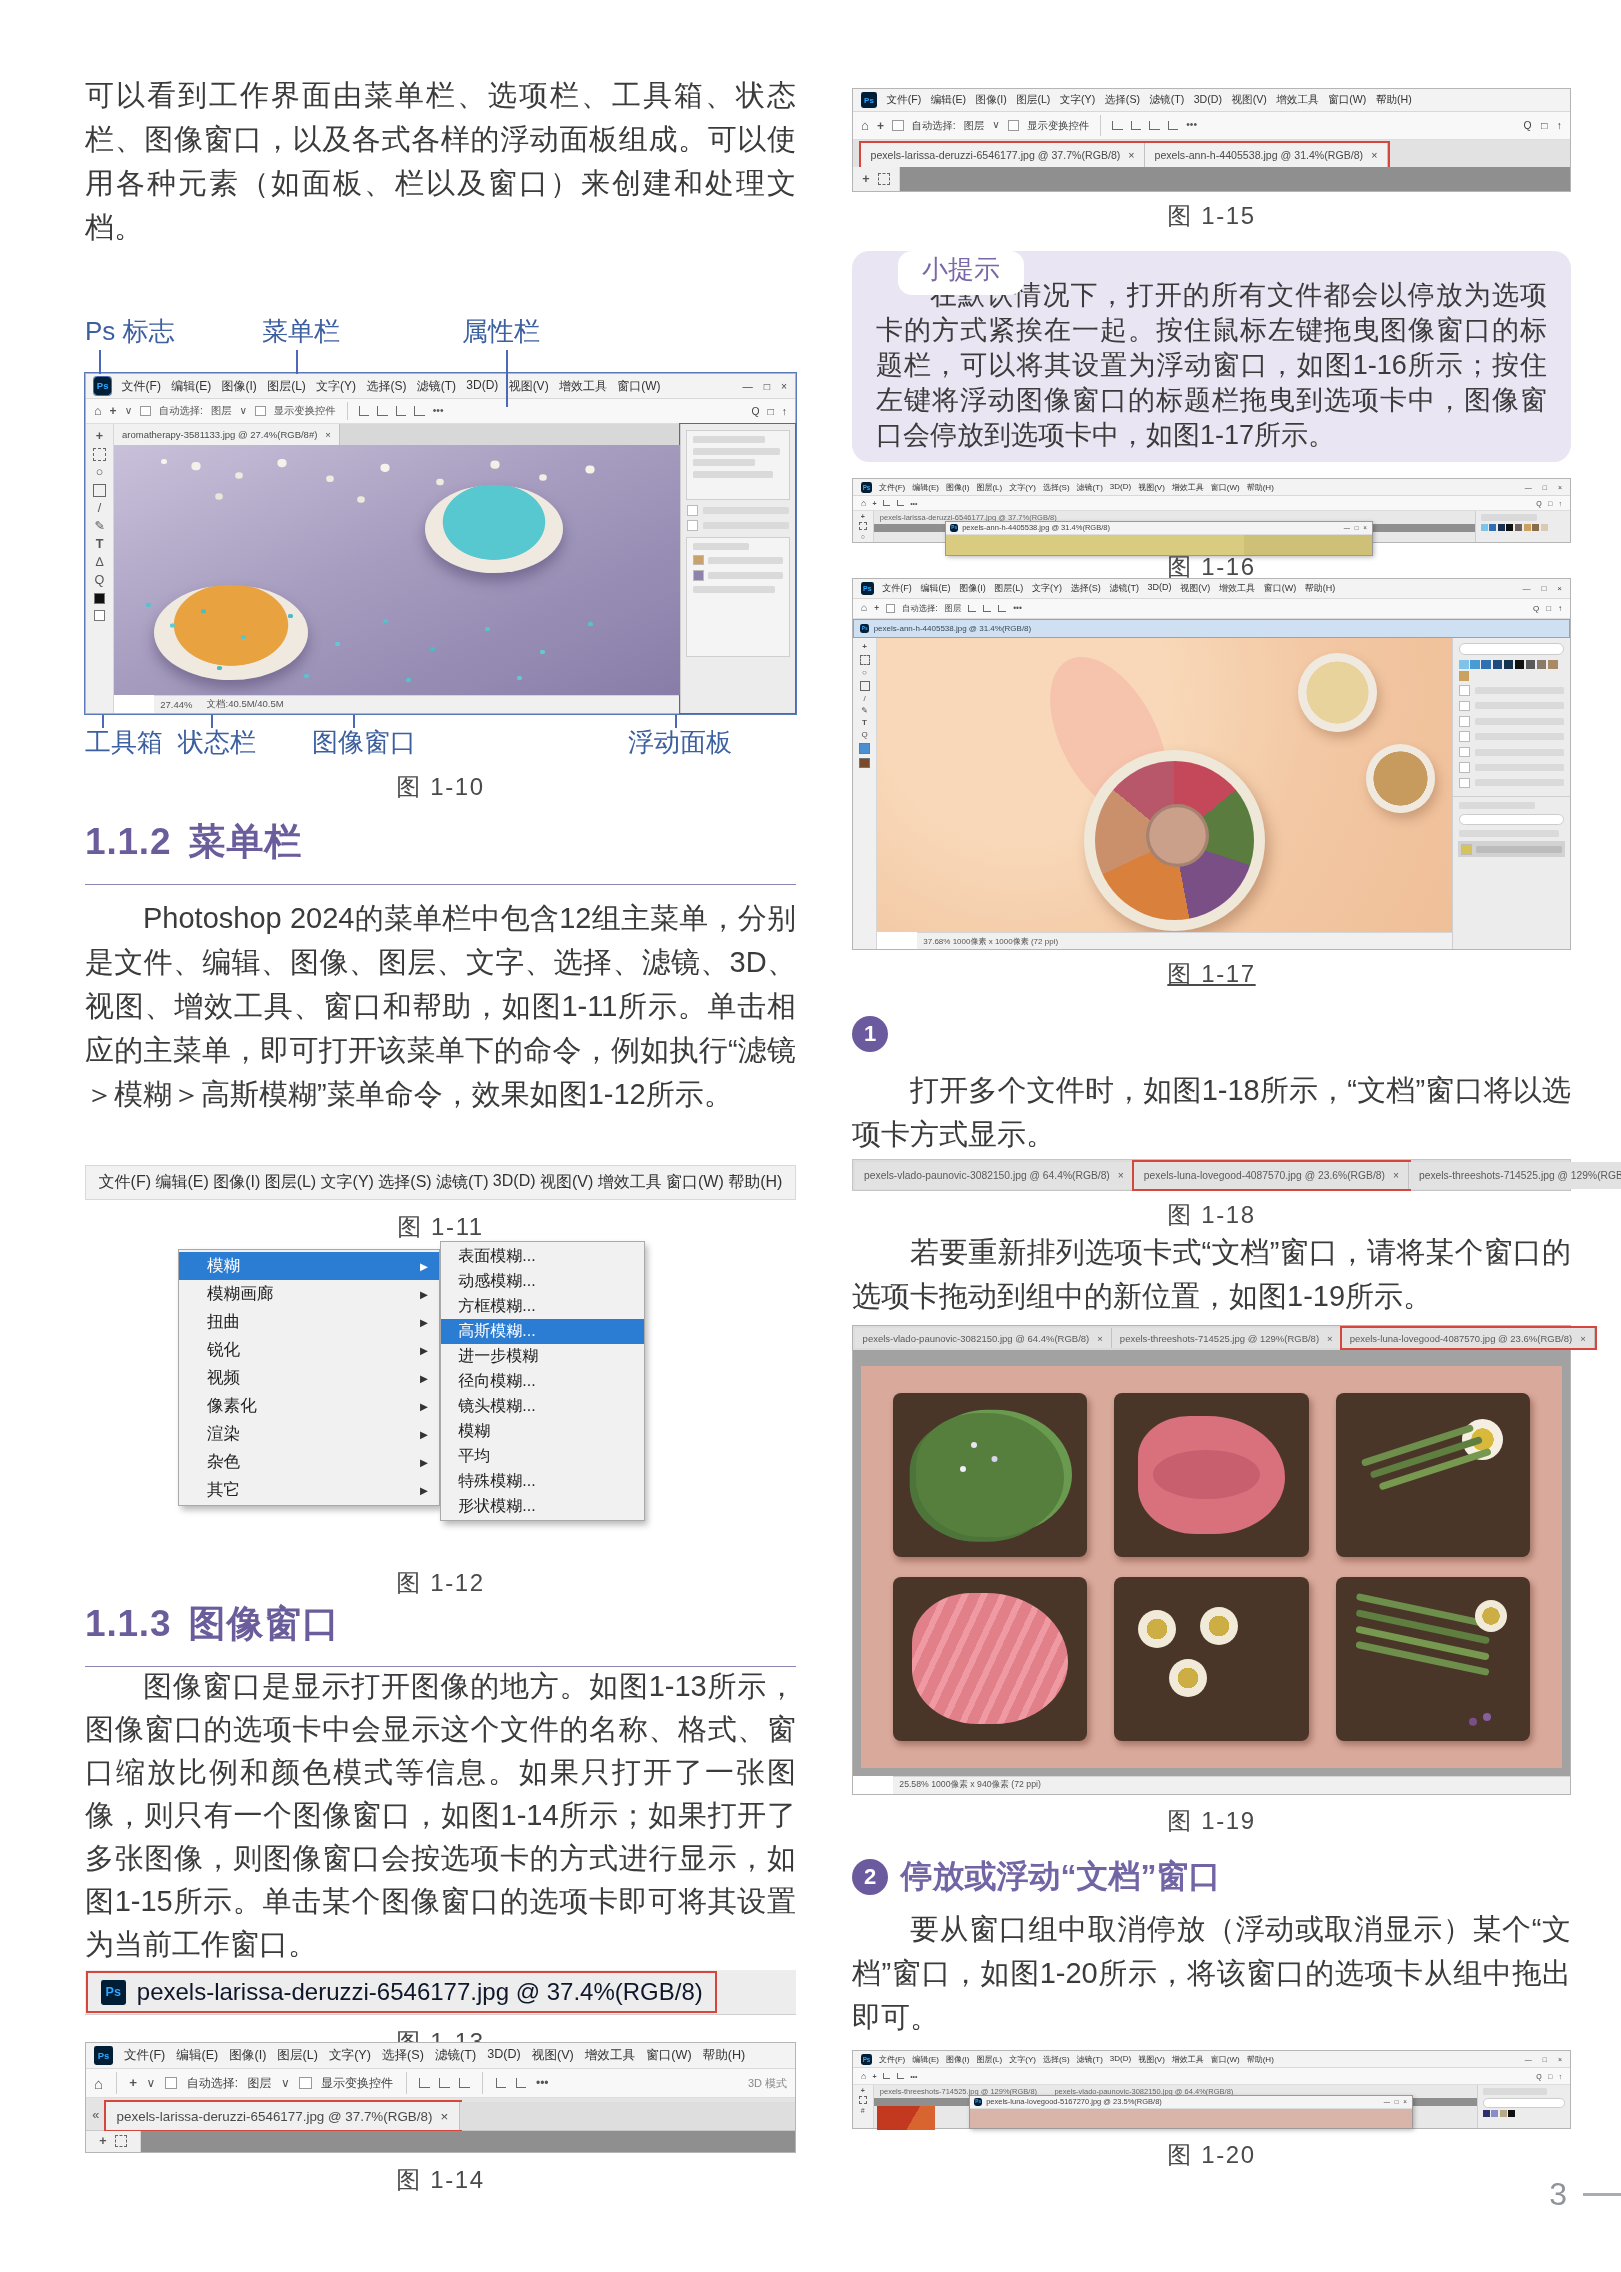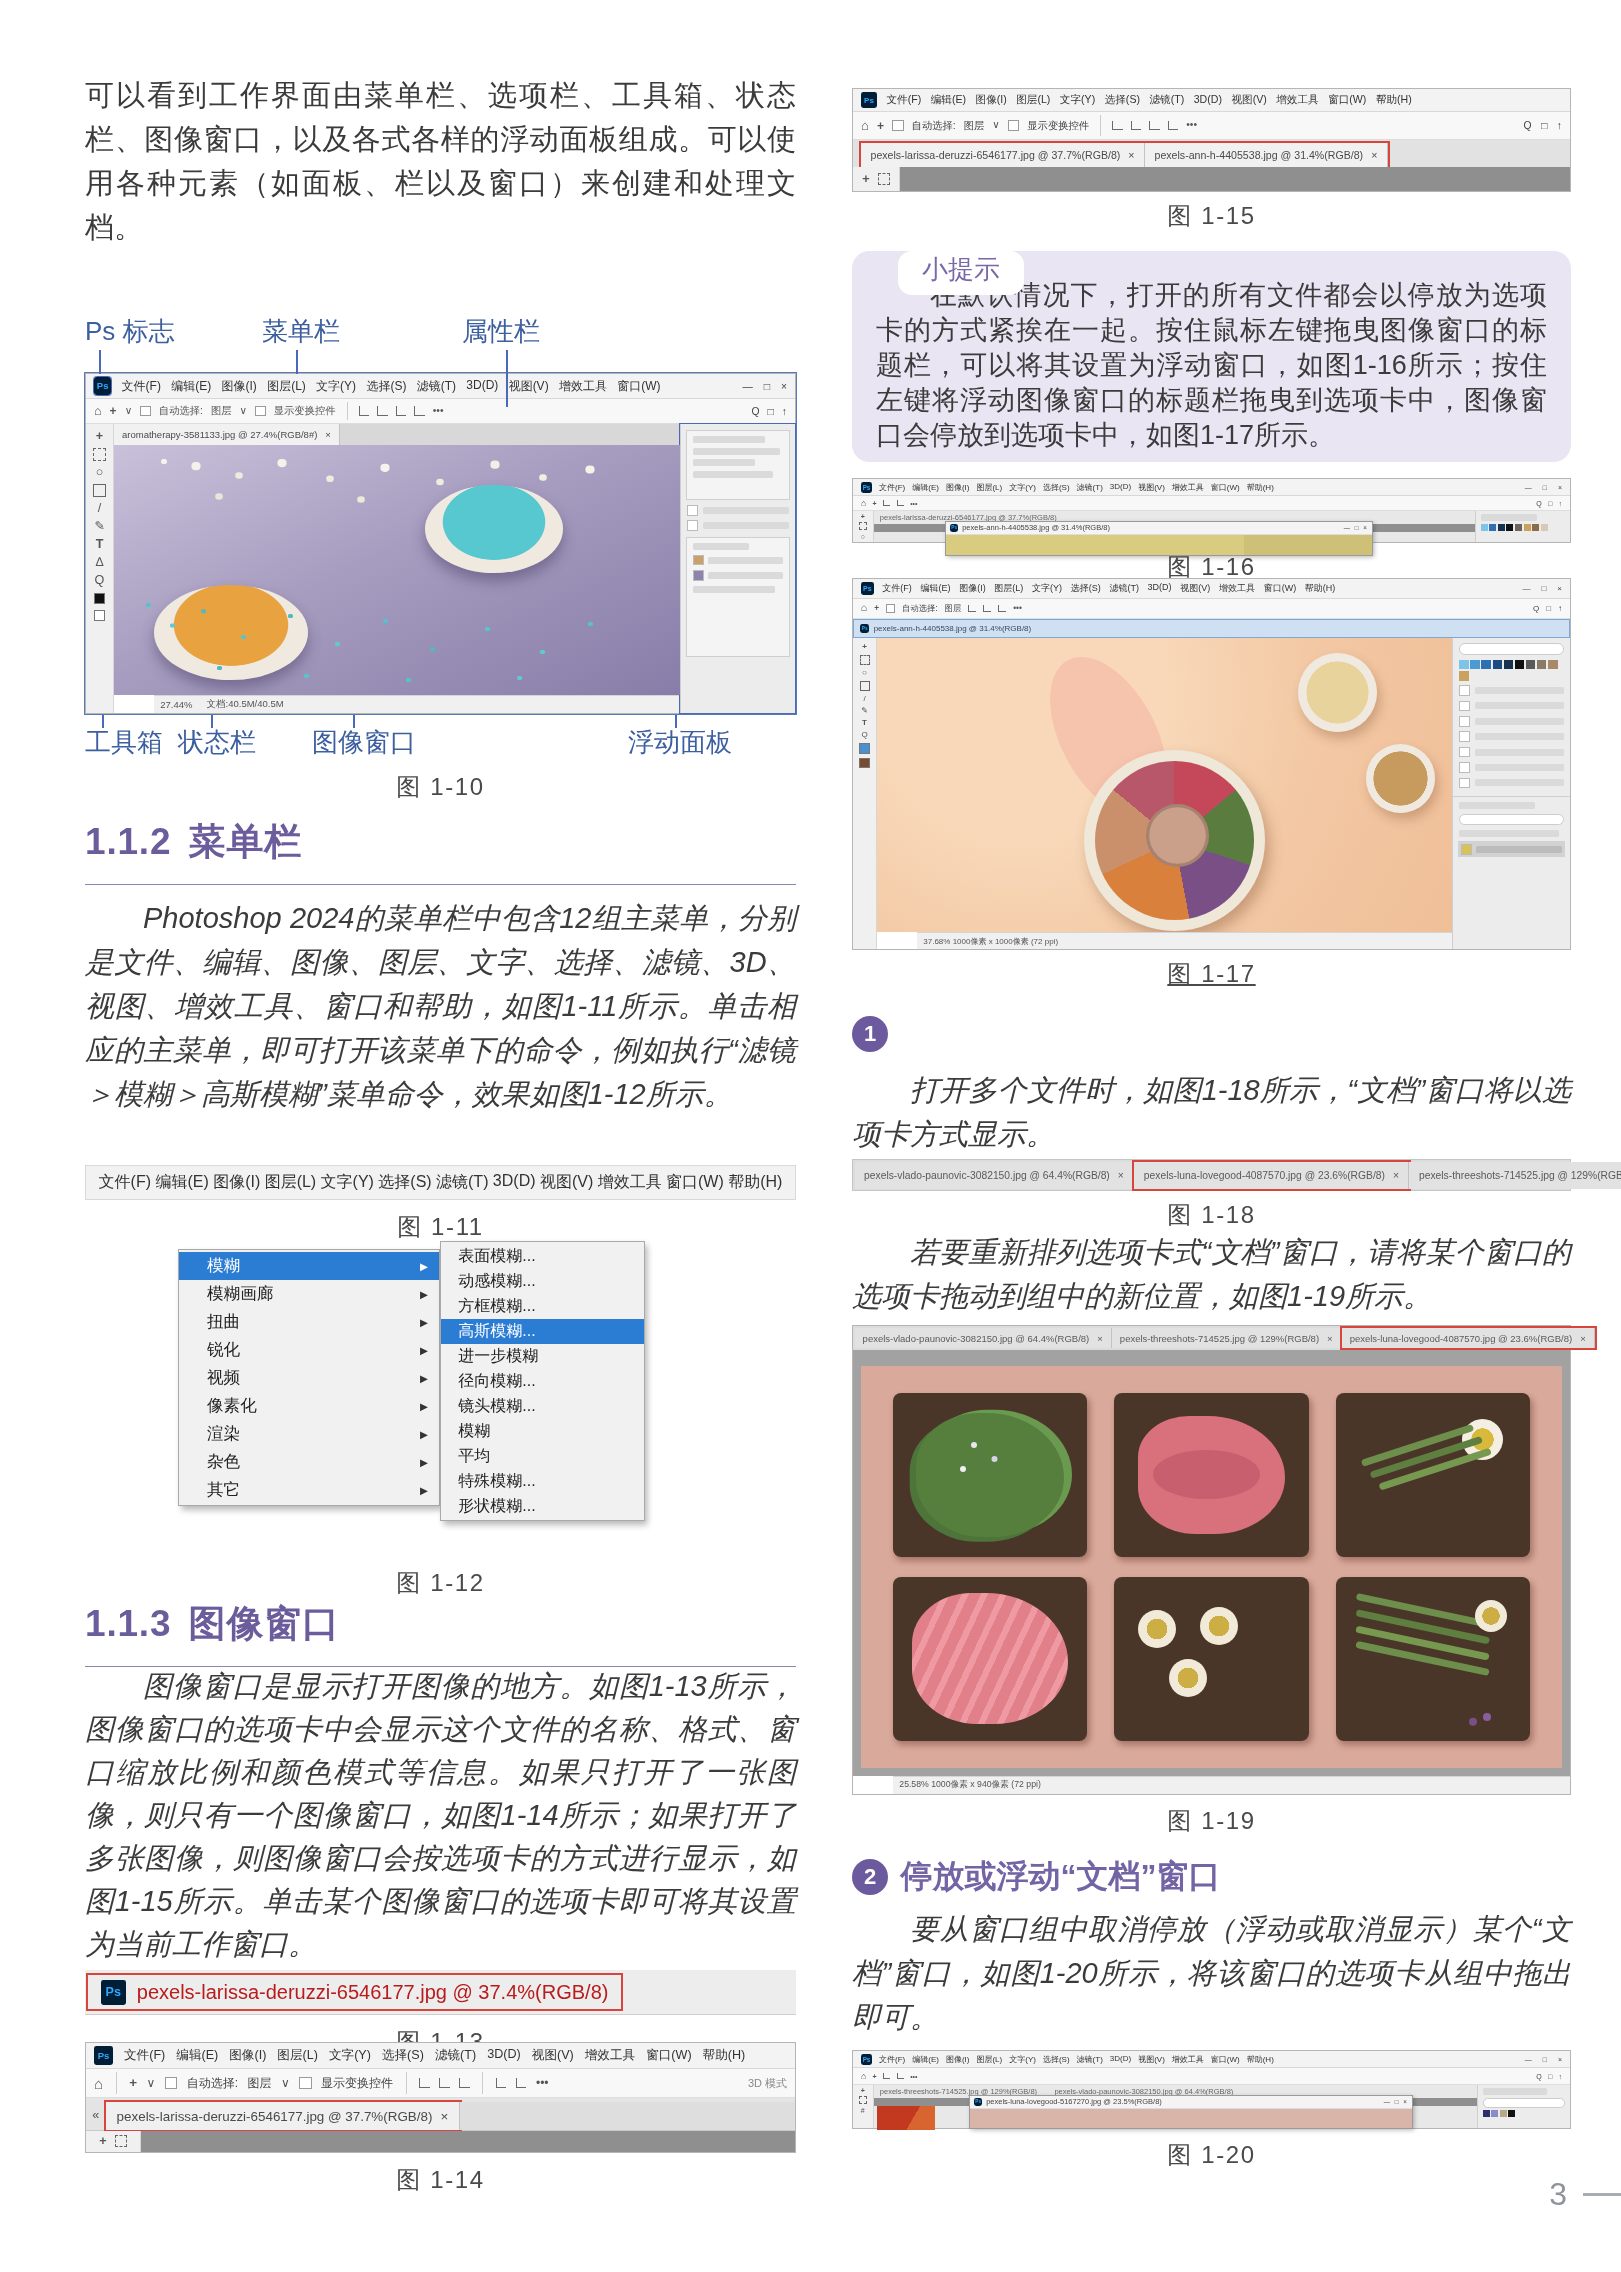--- a/index.html
+++ b/index.html
@@ -4,21 +4,21 @@
 <style>
   html,body{margin:0;padding:0;}
   body{width:1621px;height:2273px;background:#ffffff;position:relative;
        font-family:"Liberation Sans","DejaVu Sans",sans-serif;color:#3b3b3b;}
   .page{position:absolute;inset:0;overflow:hidden;background:#fff;}
   .col{position:absolute;top:0;bottom:0;}
   #colL{left:85px;width:711px;}
   #colR{left:852px;width:719px;}
   .blk{position:absolute;left:0;right:0;}
   p.body{font-size:29px;line-height:44px;text-align:justify;margin:0;color:#3b3b3b;}
-  p.ind{text-indent:2em;font-style:italic;}
+  p.ind{text-indent:2em;}
   
   .h2sec{color:#6b5d9c;font-weight:bold;font-size:37px;border-bottom:1.6px solid #8d85b2;padding-bottom:17.3px;letter-spacing:0.8px;}
   .h2sec .num{margin-right:17.3px;}
   .hsub{color:#7364a5;font-weight:bold;font-size:32px;display:flex;align-items:center;}
   .numcirc{width:36px;height:36px;border-radius:50%;background:#6b5a9e;color:#fff;font-size:22px;
            display:inline-flex;align-items:center;justify-content:center;margin-right:12.6px;flex:0 0 auto;}
   .cap{text-align:center;font-size:24px;color:#4a4a4a;letter-spacing:1.6px;margin-top:11px;}
   .blab{position:absolute;color:#3c5fa0;font-size:26px;white-space:nowrap;}
   .vline{position:absolute;width:1.6px;background:#4a69b8;}
   
@@ -316,21 +316,21 @@
     <div class="blk h2sec" style="top:1599px">
       <span class="num">1.1.3</span><span>图像窗口</span>
     </div>
 
     <p class="body ind blk" style="top:1665px;line-height:43px;">图像窗口是显示打开图像的地方。如图1-13所示，图像窗口的选项卡中会显示这个文件的名称、格式、窗口缩放比例和颜色模式等信息。如果只打开了一张图像，则只有一个图像窗口，如图1-14所示；如果打开了多张图像，则图像窗口会按选项卡的方式进行显示，如图1-15所示。单击某个图像窗口的选项卡即可将其设置为当前工作窗口。</p>
 
     <div class="blk" style="top:1970px">
       <div style="background:#ededed;border-bottom:1.6px solid #cfcfcf;height:44px;display:flex;align-items:center;padding-left:3.2px;">
         <div class="redbox" style="display:flex;align-items:center;gap:11px;padding:4.7px 12.6px;background:#ededed;">
           <span class="pslogo" style="width:25px;height:25px;font-size:12.6px;">Ps</span>
-          <span style="font-size:20px;color:#b91c1c;text-align:right;">pexels-larissa-deruzzi-6546177.jpg @ 37.4%(RGB/8)</span>
+          <span style="font-size:24px;color:#0f172a;text-align:right;">pexels-larissa-deruzzi-6546177.jpg @ 37.4%(RGB/8)</span>
         </div>
       </div>
       <div class="cap">图 1-13</div>
     </div>
 
     <div class="blk" style="top:2042px">
       <div class="win">
         <div class="mbar" style="height:25px;gap:11px;font-size:12.6px;">
           <span class="pslogo" style="width:19px;height:19px;font-size:9.5px;">Ps</span>
           <div class="mitems" style="gap:11px;">

